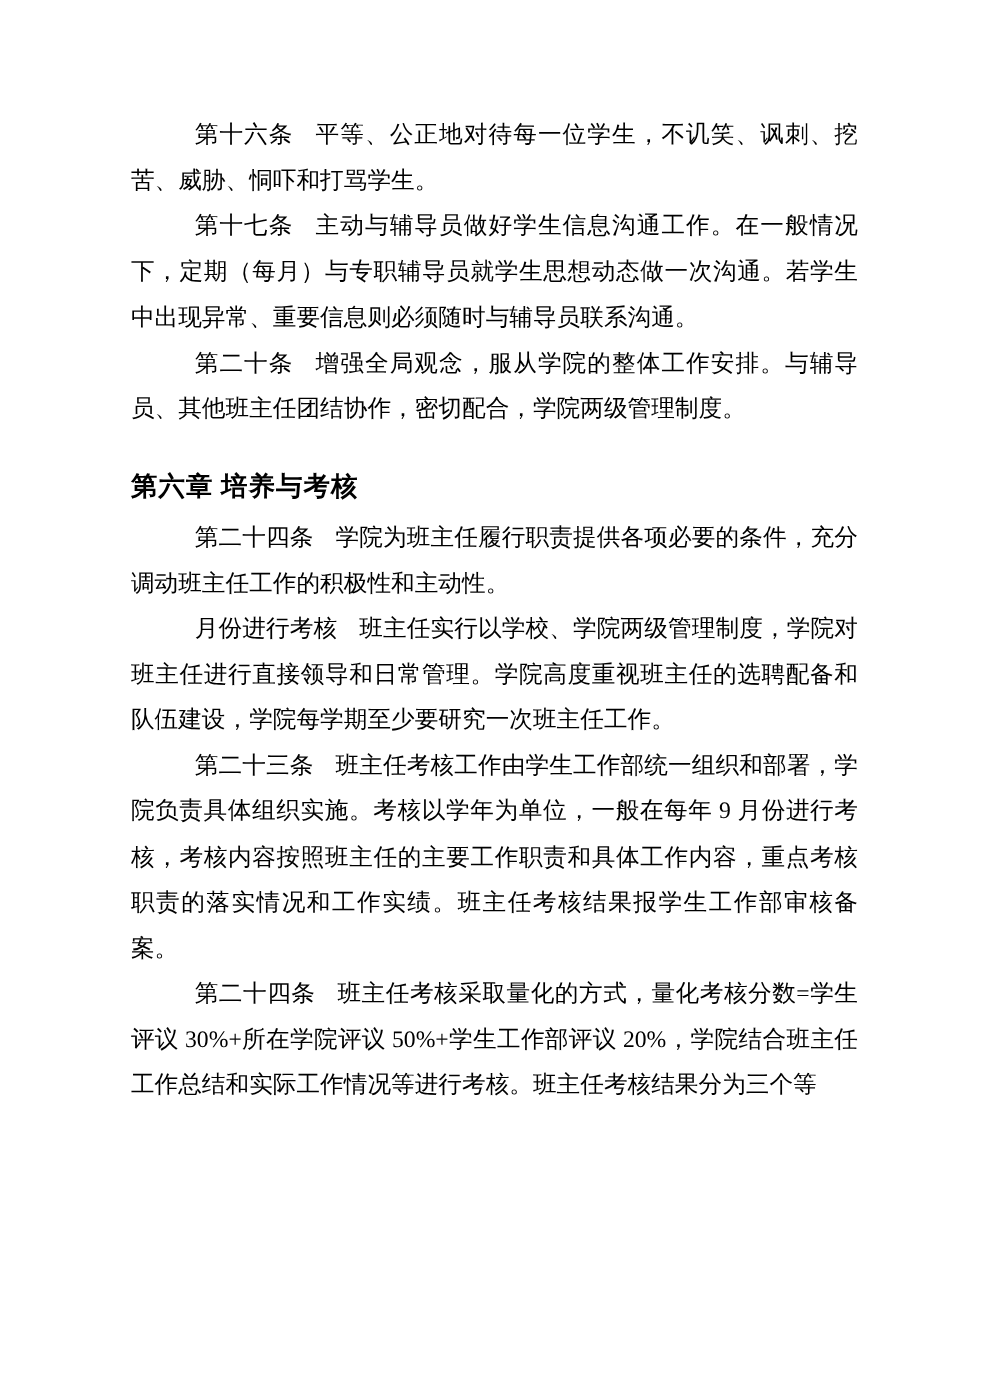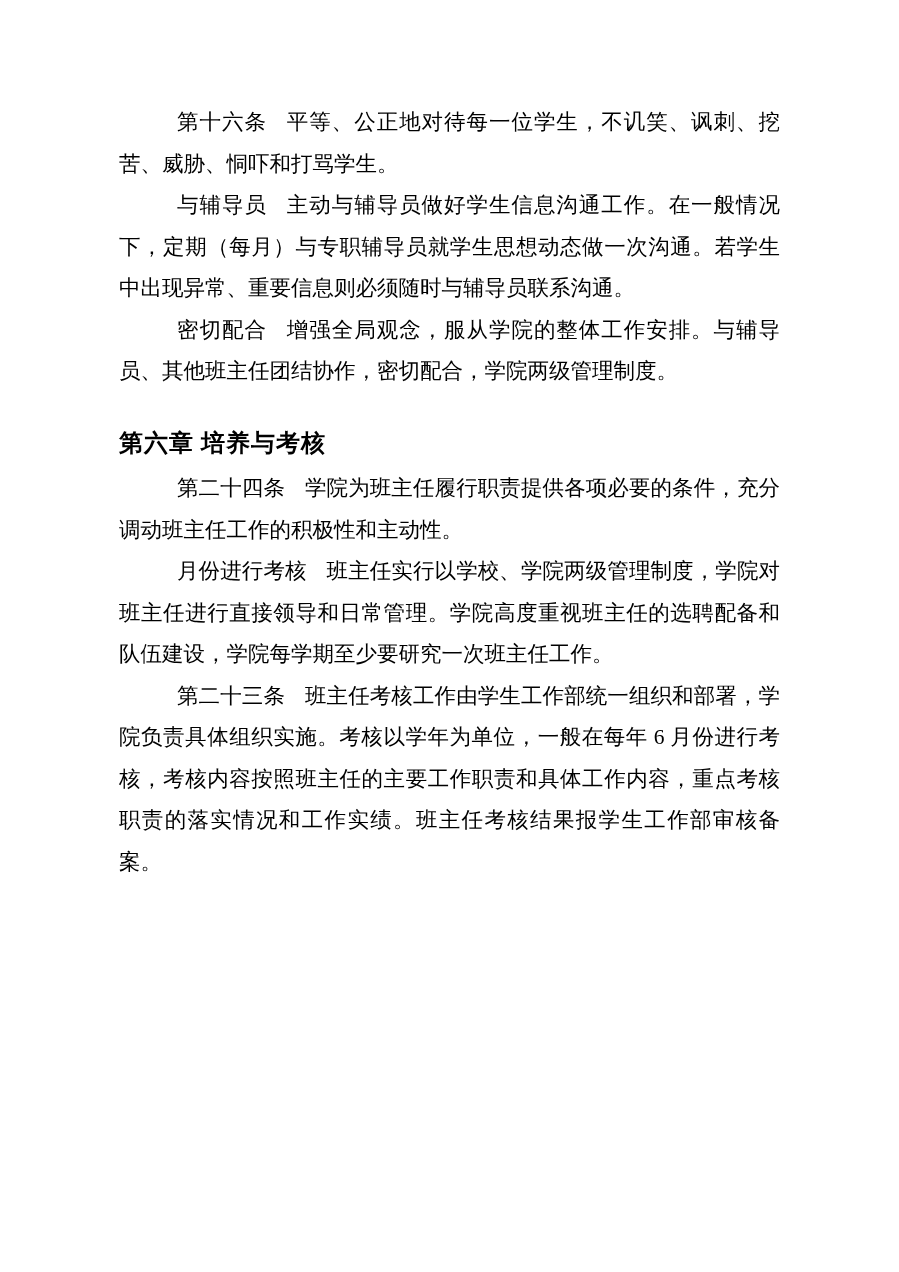--- a/index.html
+++ b/index.html
@@ -40,28 +40,29 @@
     letter-spacing: 1px;
   }
 </style>
 </head>
 <body>
 
 <div class="page">
 
   <p class="para"><span class="art-num">第十六条</span><span>平等、公正地对待每一位学生，不讥笑、讽刺、挖苦、威胁、恫吓和打骂学生。</span></p>
 
-  <p class="para"><span class="art-num">与辅导员</span><span>主动与辅导员做好学生信息沟通工作。在一般情况下，定期（每月）与专职辅导员就学生思想动态做一次沟通。若学生中出现异常、重要信息则必须随时与辅导员联系沟通。</span></p>
+  <p class="para"><span class="art-num">第十七条</span><span>主动与辅导员做好学生信息沟通工作。在一般情况下，定期（每月）与专职辅导员就学生思想动态做一次沟通。若学生中出现异常、重要信息则必须随时与辅导员联系沟通。</span></p>
 
 
-  <p class="para"><span class="art-num">密切配合</span><span>增强全局观念，服从学院的整体工作安排。与辅导员、其他班主任团结协作，密切配合，学院两级管理制度。</span></p>
+  <p class="para"><span class="art-num">第二十条</span><span>增强全局观念，服从学院的整体工作安排。与辅导员、其他班主任团结协作，密切配合，学院两级管理制度。</span></p>
 
   <h2 class="chapter">第六章 培养与考核</h2>
 
 
   <p class="para"><span class="art-num">第二十四条</span><span>学院为班主任履行职责提供各项必要的条件，充分调动班主任工作的积极性和主动性。</span></p>
 
   <p class="para"><span class="art-num">月份进行考核</span><span>班主任实行以学校、学院两级管理制度，学院对班主任进行直接领导和日常管理。学院高度重视班主任的选聘配备和队伍建设，学院每学期至少要研究一次班主任工作。</span></p>
 
-  <p class="para"><span class="art-num">第二十三条</span><span>班主任考核工作由学生工作部统一组织和部署，学院负责具体组织实施。考核以学年为单位，一般在每年 6 月份进行考核，考核内容按照班主任的主要工作职责和具体工作内容，重点考核职责的落实情况和工作实绩。班主任考核结果报学生工作部审核备案。</span></p>
+  <p class="para"><span class="art-num">第二十三条</span><span>班主任考核工作由学生工作部统一组织和部署，学院负责具体组织实施。考核以学年为单位，一般在每年 9 月份进行考核，考核内容按照班主任的主要工作职责和具体工作内容，重点考核职责的落实情况和工作实绩。班主任考核结果报学生工作部审核备案。</span></p>
 
+  <p class="para"><span class="art-num">第二十四条</span><span>班主任考核采取量化的方式，量化考核分数=学生评议 30%+所在学院评议 50%+学生工作部评议 20%，学院结合班主任工作总结和实际工作情况等进行考核。班主任考核结果分为三个等</span></p>
 
 </div>
 
 </body></html>

